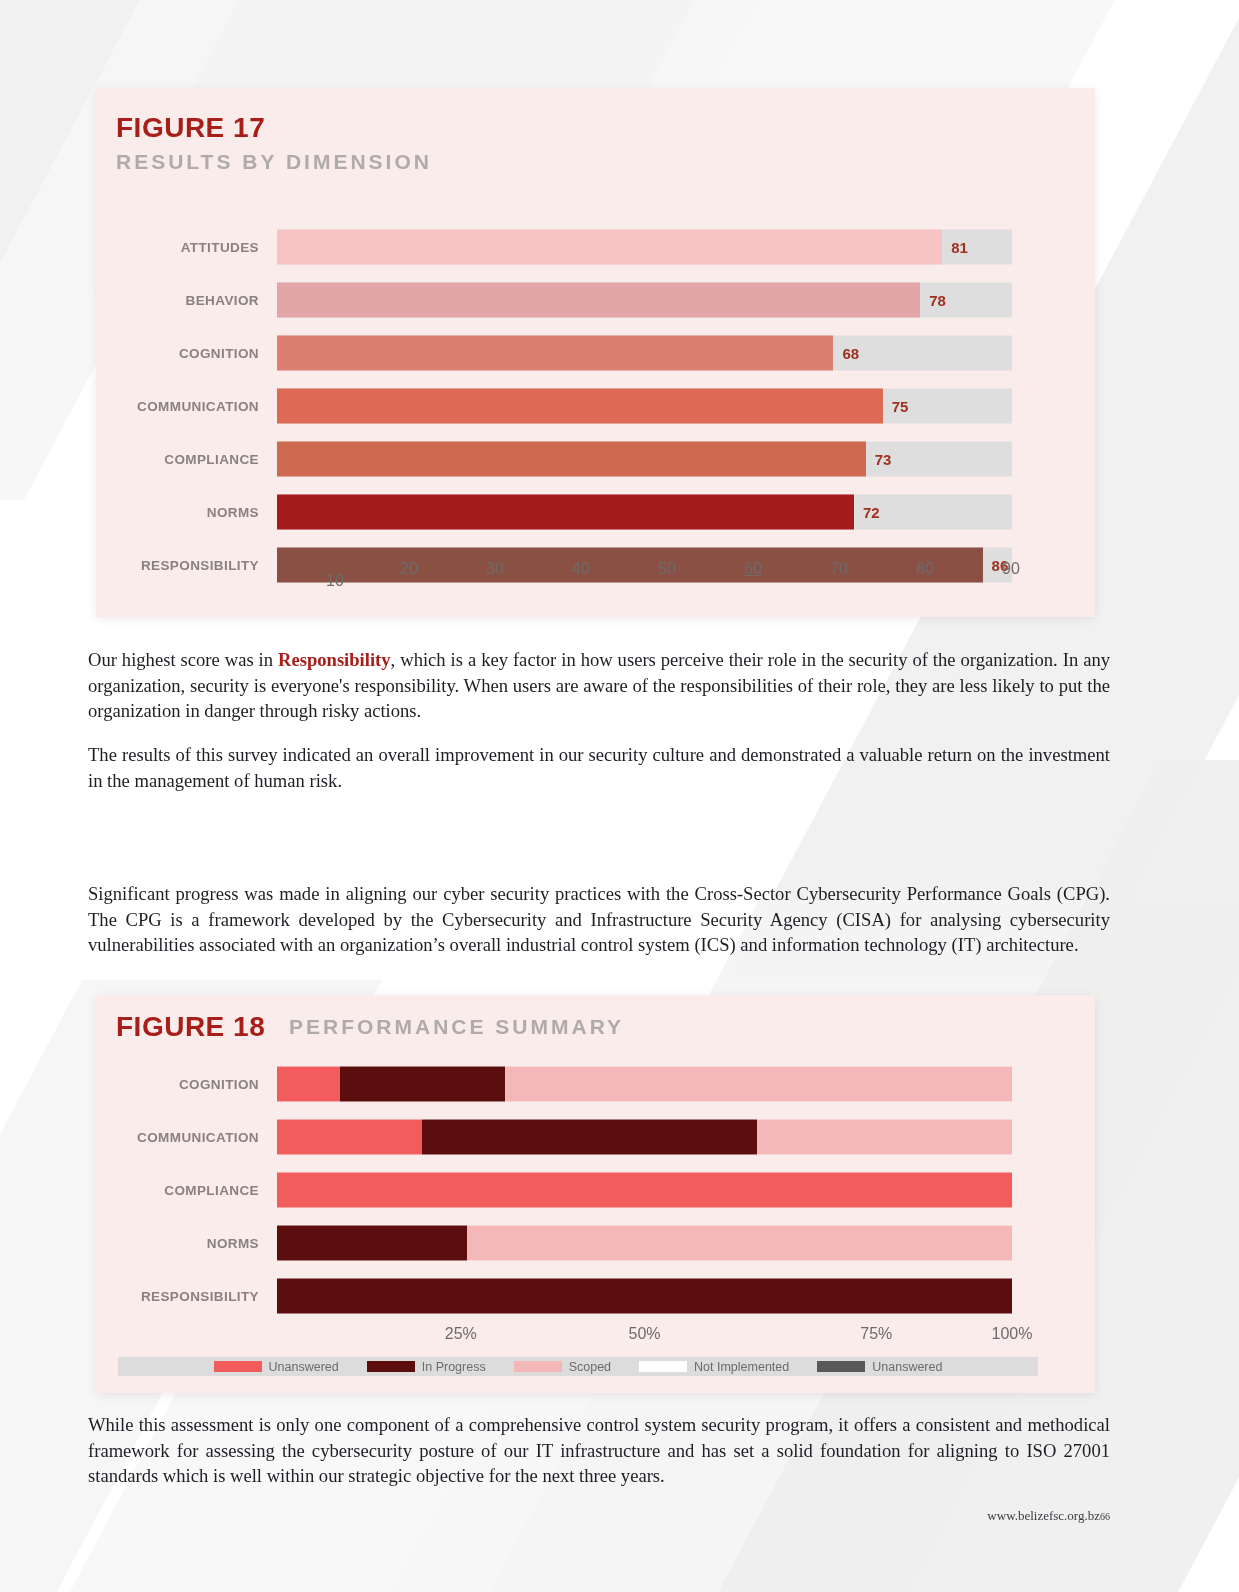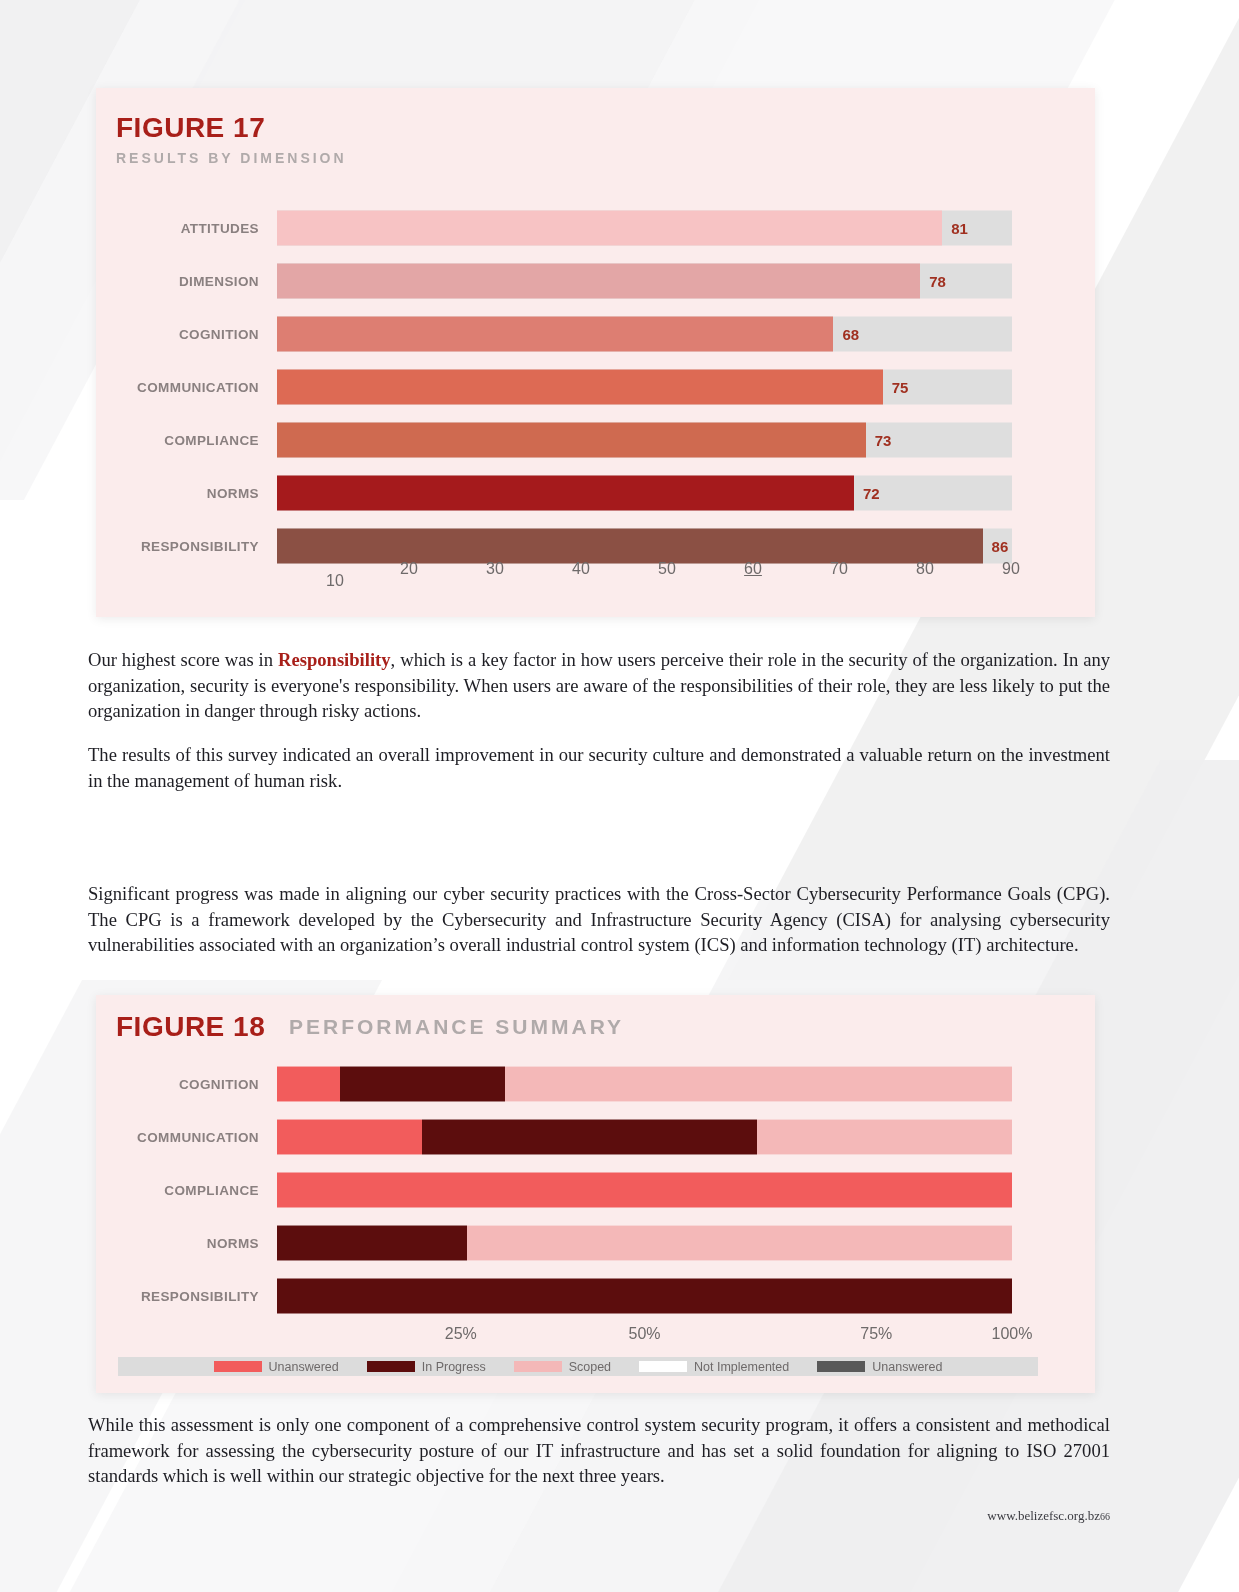--- a/index.html
+++ b/index.html
@@ -26,26 +26,26 @@
   
   .figcard{position:absolute;background:#fbecec;box-shadow:0 2px 10px rgba(0,0,0,.08);}
   #fig17{left:96px;top:88px;width:999px;height:529px;}
   #fig18{left:96px;top:995px;width:999px;height:398px;}
 
   .fig-head{position:absolute;}
   .fig-num{color:#a81f19;font-family:"Liberation Sans",sans-serif;font-weight:bold;letter-spacing:.5px;}
   .fig-sub{color:#b0aaaa;font-family:"Liberation Sans",sans-serif;font-weight:bold;letter-spacing:3px;}
 
   #f17num{left:20px;top:24px;font-size:28px;}
-  #f17sub{left:20px;top:62px;font-size:14px;}
+  #f17sub{left:20px;top:62px;font-size:21px;}
   #f18num{left:20px;top:16px;font-size:28px;}
   #f18sub{left:193px;top:20px;font-size:21px;}
 
   
-  .c17-rows{position:absolute;left:0;top:113px;width:999px;}
+  .c17-rows{position:absolute;left:0;top:132px;width:999px;}
   .c17-row{position:relative;height:53px;}
   .c17-label{position:absolute;left:0;width:163px;text-align:right;top:50%;transform:translateY(-50%);
     font-family:"Liberation Sans",sans-serif;font-size:13.5px;font-weight:bold;color:#8a8080;letter-spacing:.4px;}
   .c17-track{position:absolute;left:181px;width:735px;height:35px;top:50%;transform:translateY(-50%);
     background:#dedede;}
   .c17-bar{position:absolute;left:0;top:0;height:100%;}
   .c17-val{position:absolute;top:50%;transform:translateY(-50%);
     font-family:"Liberation Sans",sans-serif;font-size:15px;font-weight:bold;color:#a03020;}
 
   .c17-axis{position:absolute;left:181px;top:472px;width:760px;height:24px;}
@@ -106,21 +106,21 @@
     <div class="fig-head fig-sub" id="f17sub">RESULTS BY DIMENSION</div>
     <div class="c17-rows" id="c17-rows">
         <div class="c17-row">
           <div class="c17-label">ATTITUDES</div>
           <div class="c17-track">
             <div class="c17-bar" style="width: 90.5%; background: rgb(247, 195, 196);"></div>
           </div>
           <div class="c17-val" style="left: 855.175px;">81</div>
         </div>
         <div class="c17-row">
-          <div class="c17-label">DIMENSION</div>
+          <div class="c17-label">BEHAVIOR</div>
           <div class="c17-track">
             <div class="c17-bar" style="width: 87.5%; background: rgb(227, 166, 166);"></div>
           </div>
           <div class="c17-val" style="left: 833.125px;">78</div>
         </div>
         <div class="c17-row">
           <div class="c17-label">COGNITION</div>
           <div class="c17-track">
             <div class="c17-bar" style="width: 75.7%; background: rgb(221, 126, 114);"></div>
           </div>

